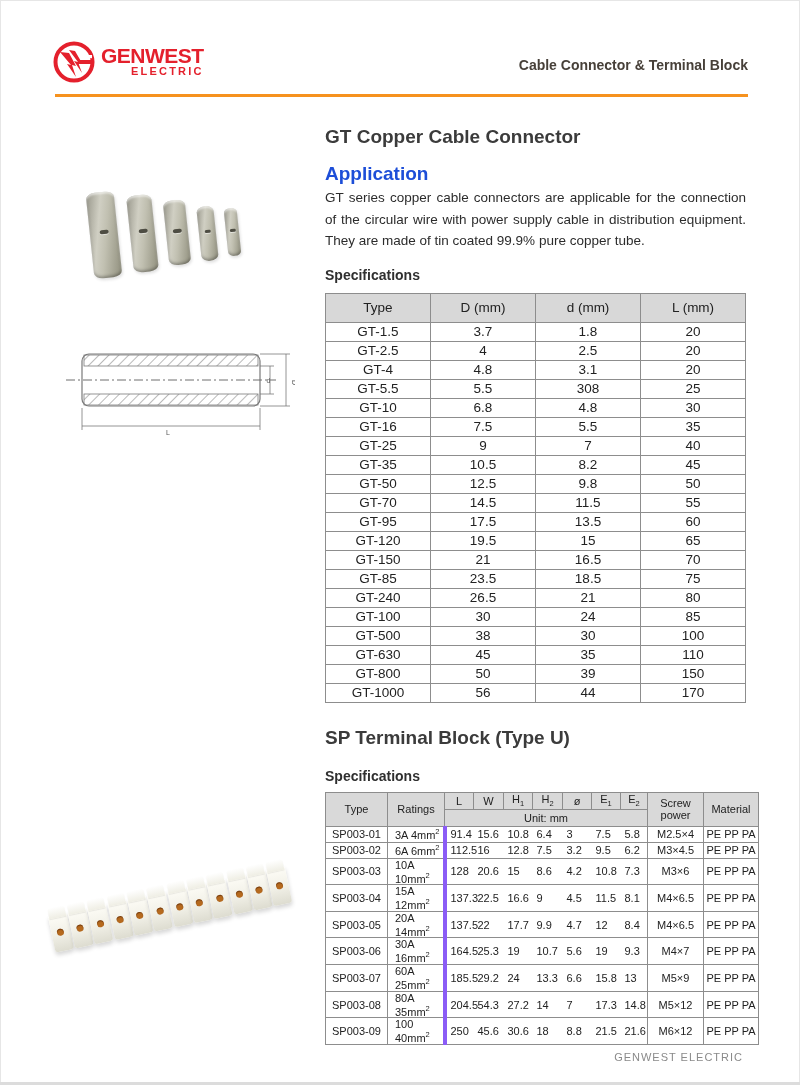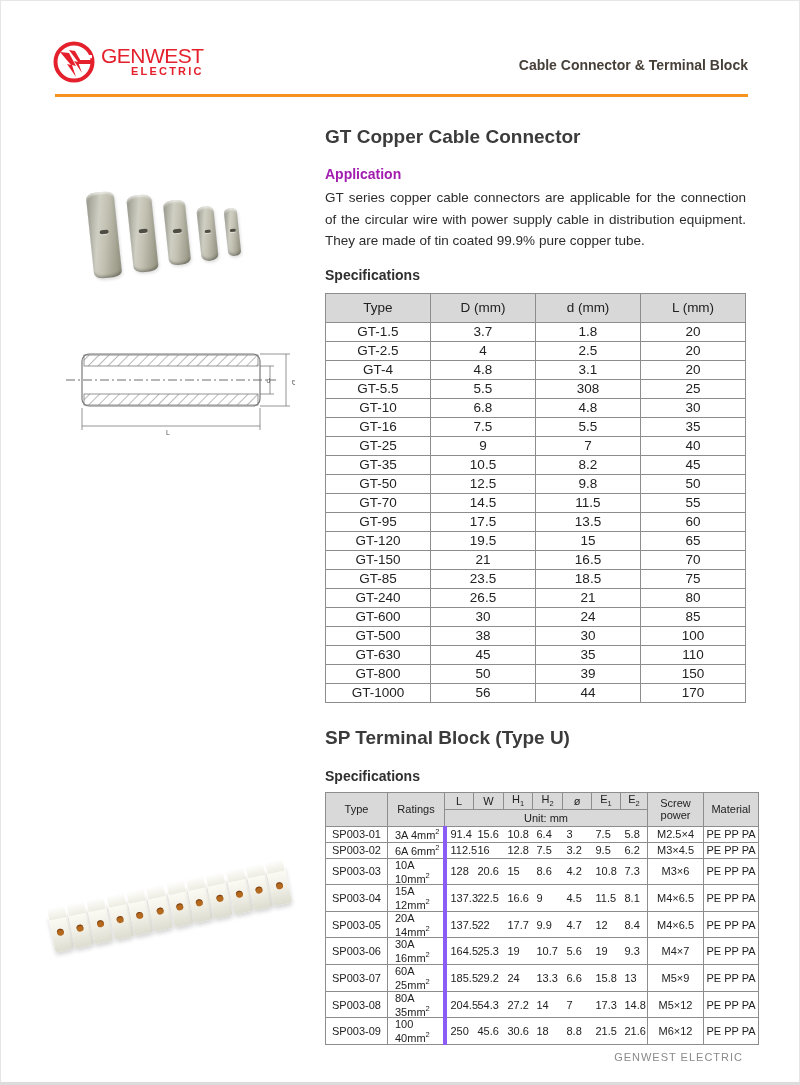--- a/index.html
+++ b/index.html
@@ -7,21 +7,21 @@
   body {
     width:800px; height:1085px; position:relative; background:#ffffff;
     font-family:"Liberation Sans","DejaVu Sans",sans-serif; color:#2f2f2f;
     overflow:hidden; box-shadow: inset 0 0 0 1px #e6e6e6;
   }
 
   
   .logo-wrap { position:absolute; left:52px; top:40px; display:flex; align-items:flex-start; }
   .logo-mark { width:44px; height:44px; }
   .logo-text { margin-left:5px; margin-top:6px; display:flex; flex-direction:column; align-items:flex-end; }
-  .brand-name { color:#e4202c; font-size:21px; font-weight:normal; letter-spacing:-0.5px; line-height:19px; }
+  .brand-name { color:#e4202c; font-size:21px; font-weight:bold; letter-spacing:-0.5px; line-height:19px; }
   .brand-sub  { color:#e4202c; font-size:11px; font-weight:bold; letter-spacing:2.2px; line-height:13px; }
   .page-title { position:absolute; right:52px; top:57px; font-size:14px; font-weight:bold; color:#474039; }
   .orange-rule { position:absolute; left:55px; right:52px; top:94px; height:3px; background:#f6921e; }
 
   
   .gt-photo { position:absolute; left:58px; top:170px; width:240px; height:118px; }
   .cyl { position:absolute; border-radius:9px/6px; transform:rotate(-6deg);
          background:linear-gradient(100deg,#97968a 0%,#d0cfc3 35%,#c1c0b1 55%,#8f8e7c 100%);
          box-shadow: inset 0 2px 2px rgba(255,255,255,.55), inset 0 -2px 3px rgba(0,0,0,.28), 1px 2px 3px rgba(0,0,0,.12); }
   .cyl::after { content:""; position:absolute; left:50%; top:44%; width:9px; height:4px;
@@ -44,21 +44,21 @@
   .tb-seg::before { content:""; position:absolute; left:50%; top:50%; width:7px; height:7px;
             border-radius:50%; background:#b66a1e; transform:translate(-50%,-50%);
             box-shadow: inset 0 1px 1px rgba(60,20,0,.55); }
   .tb-seg::after { content:""; position:absolute; left:1px; right:1px; top:-7px; height:11px;
             background:linear-gradient(180deg,#ffffff,#efeee4); border-radius:3px 3px 0 0;
             box-shadow:0 1px 1px rgba(0,0,0,.08); }
 
   
   .right-col { position:absolute; left:313px; top:126px; width:433px;padding-left:12px; }
   .sec-title { font-size:19px; font-weight:bold; color:#3b3b3b; margin:0; line-height:21px; }
-  .sub-head  { font-size:14px; font-weight:bold; color:#a21caf; margin:19px 0 0; line-height:16px; }
+  .sub-head  { font-size:19px; font-weight:bold; color:#1d4ed8; margin:19px 0 0; line-height:16px; }
   .app-text  { font-size:13.5px; line-height:21.5px; text-align:justify; margin:5px 0 0; color:#2c2c2c; }
   .spec-head { font-size:14px; font-weight:bold; color:#2f2f2f; margin:15px 0 10px; line-height:16px; }
 
   table { border-collapse:collapse; width:100%; }
   th,td { border:1px solid #8d8d8d; padding:0; }
 
   .gt-table th { background:#d8d8d8; height:29px; font-size:13.5px; font-weight:normal; text-align:center; color:#222; }
   .gt-table td { height:19px; font-size:13.5px; text-align:center; color:#222; }
   .gt-table col { width:25%; }
 
@@ -262,21 +262,21 @@
           <td>18.5</td>
           <td>75</td>
         </tr>
         <tr>
           <td>GT-240</td>
           <td>26.5</td>
           <td>21</td>
           <td>80</td>
         </tr>
         <tr>
-          <td>GT-600</td>
+          <td>GT-100</td>
           <td>30</td>
           <td>24</td>
           <td>85</td>
         </tr>
         <tr>
           <td>GT-500</td>
           <td>38</td>
           <td>30</td>
           <td>100</td>
         </tr>

